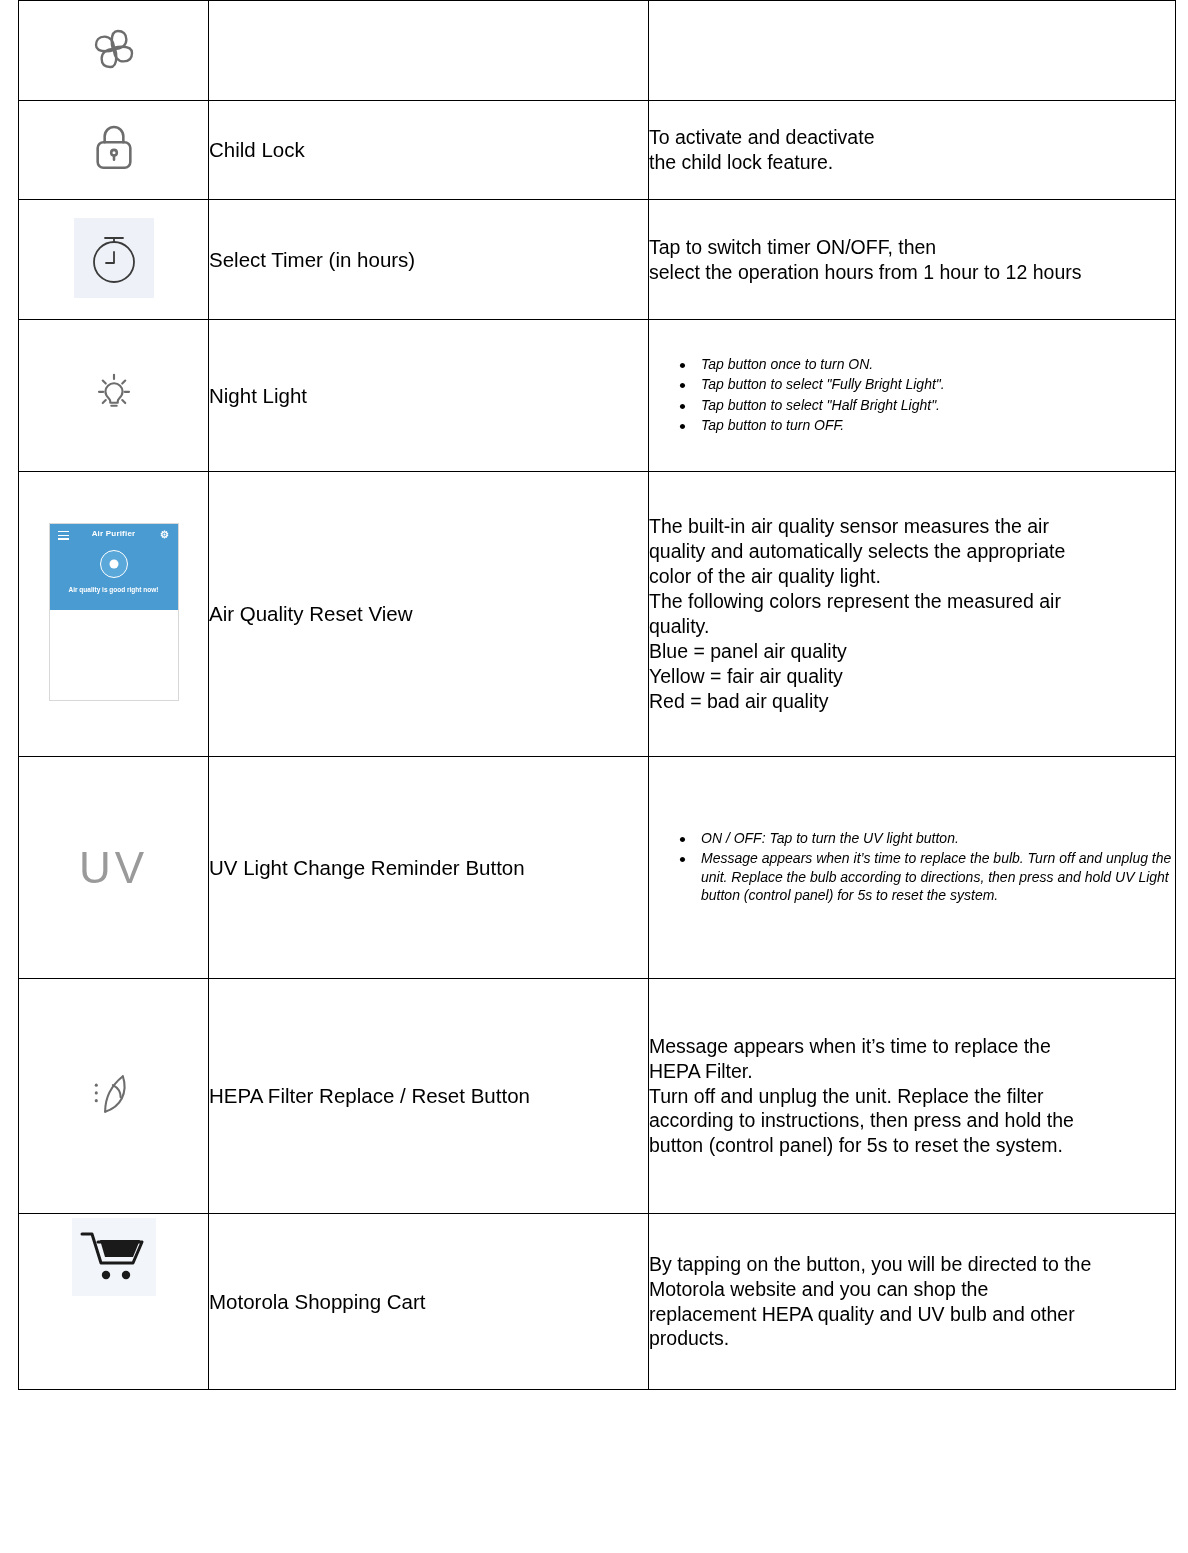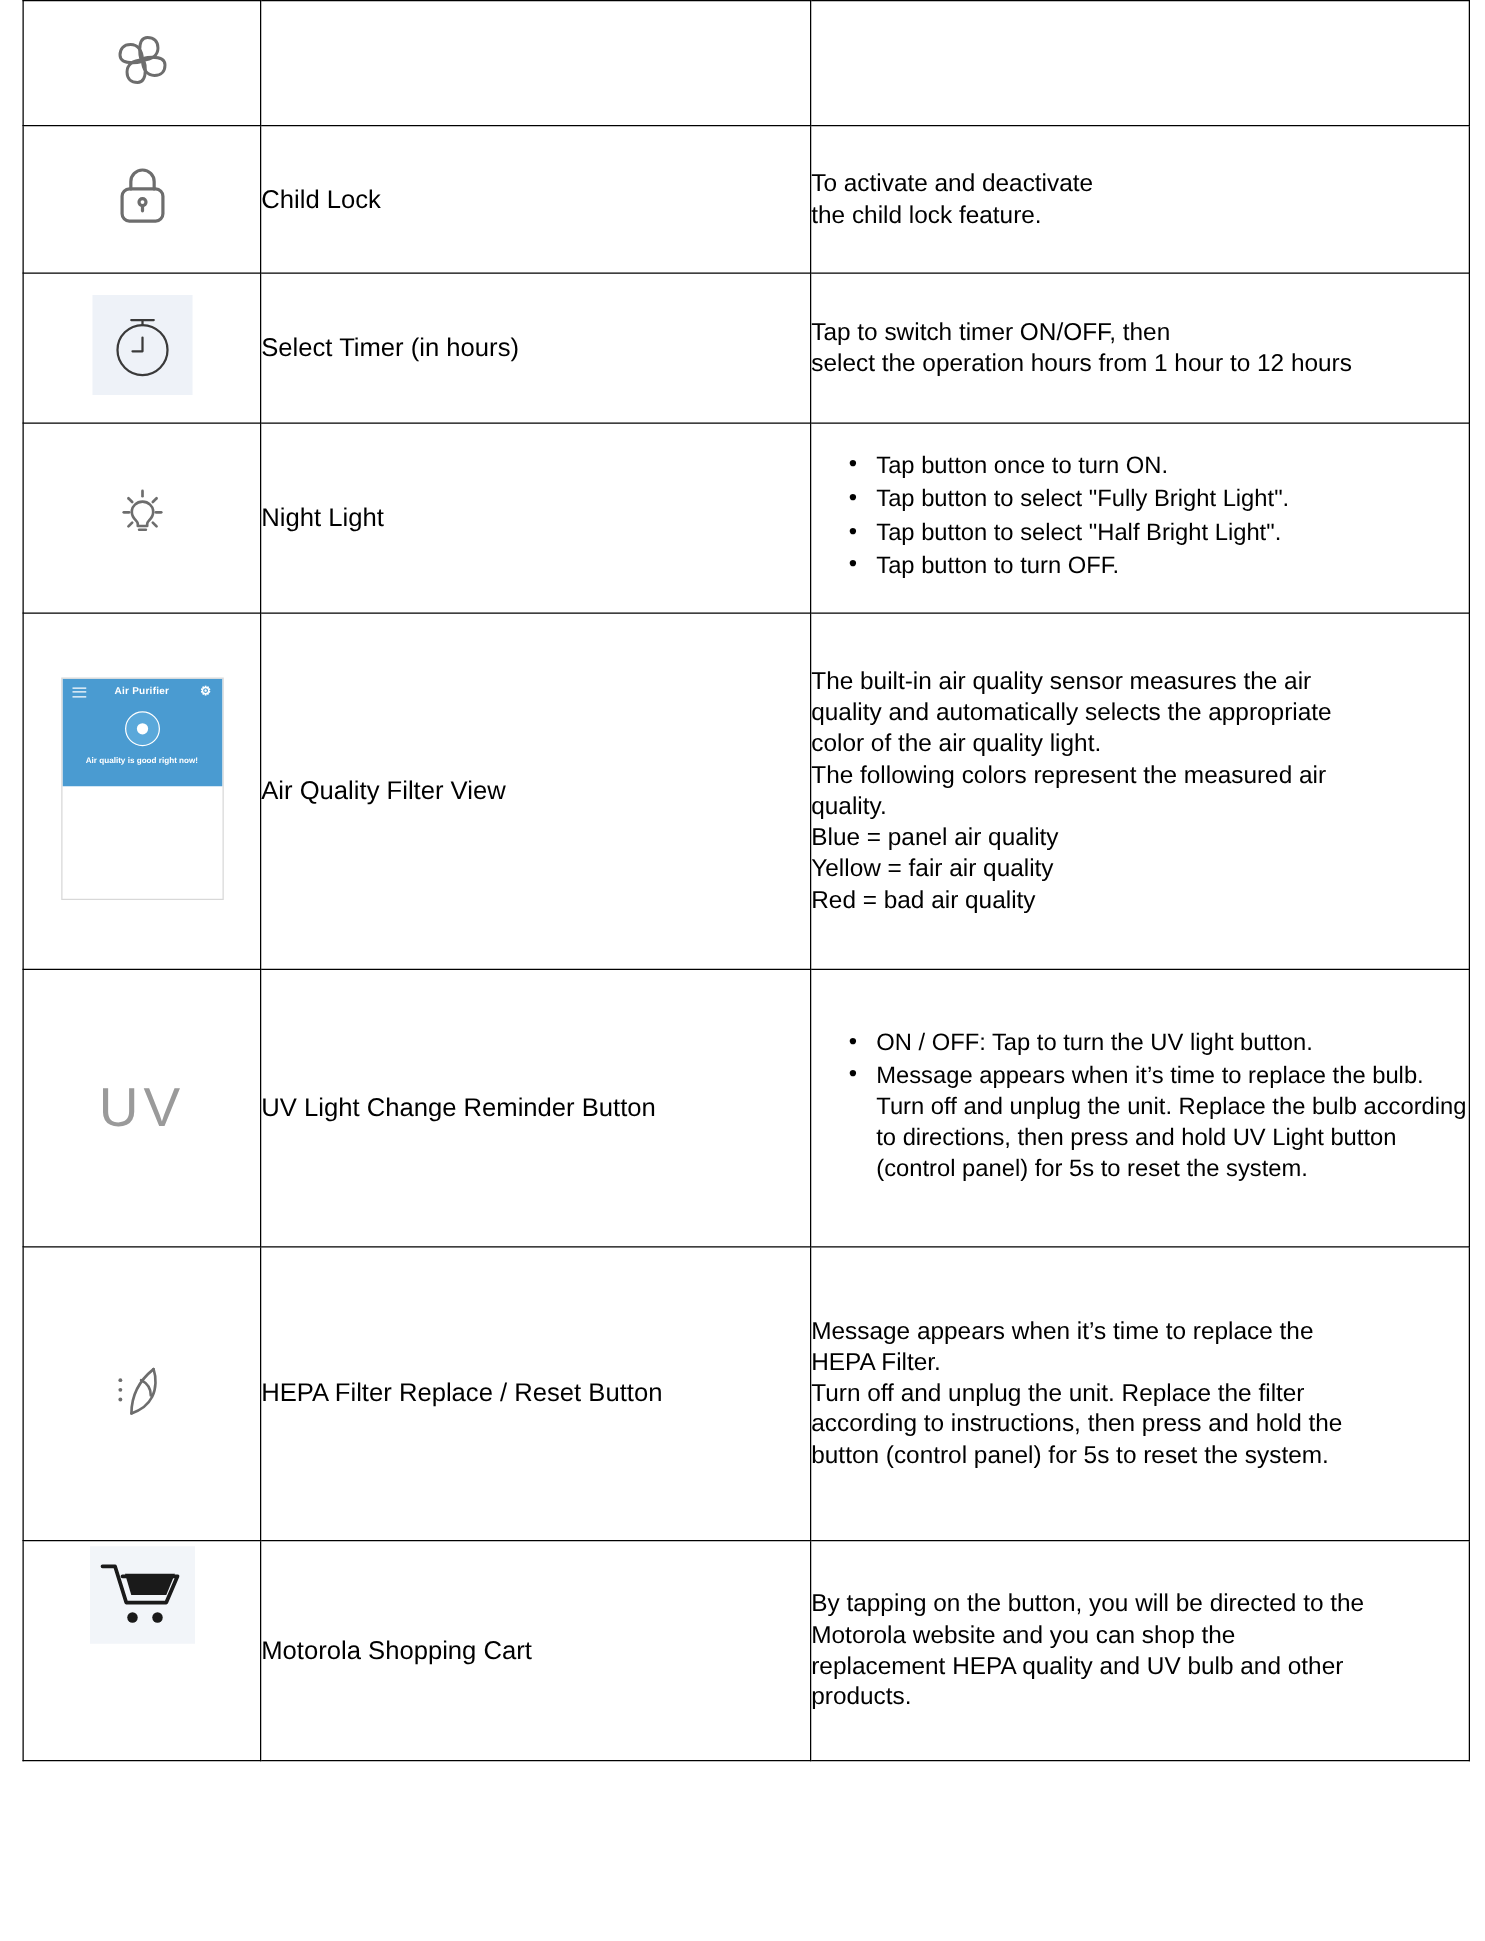--- a/index.html
+++ b/index.html
@@ -58,39 +58,40 @@
 
   ul.bullets {
     margin: 0;
     padding: 0;
     list-style: none;
   }
   ul.bullets li {
     position: relative;
     padding-left: 52px;
     margin-bottom: 2px;
-    font-size: 19px;
+    font-size: 14px;
     line-height: 1.3;
+    font-style: italic;
   }
   ul.bullets li::before {
     content: "\2022";
     position: absolute;
     left: 30px;
     top: -1px;
     font-size: 19px;
   }
 
   
   .icon-wrap {
     display: inline-block;
     line-height: 0;
   }
 
   .row-fan { height: 100px; }
-  .row-lock { height: 118px; }
+  .row-lock { height: 99px; }
   .row-timer { height: 120px; }
   .row-night { height: 152px; }
   .row-air { height: 285px; }
   .row-uv { height: 222px; }
   .row-hepa { height: 235px; }
   .row-cart { height: 176px; }
 
   .phone-thumb {
     width: 128px;
     height: 176px;
@@ -297,21 +298,21 @@
                   <i></i>
                   <i></i>
                 </span>
               <span class="phone-title">Air Purifier</span>
               <span class="phone-gear">⚙</span>
               <span class="phone-circle"></span>
               <span class="phone-sub">Air quality is good right now!</span>
             </span>
           </span>
         </td>
-        <td class="name-cell">Air Quality Filter View</td>
+        <td class="name-cell">Air Quality Reset View</td>
         <td class="desc-cell">
           <div class="desc-line">The built-in air quality sensor measures the air</div>
           <div class="desc-line">quality and automatically selects the appropriate</div>
           <div class="desc-line">color of the air quality light.</div>
           <div class="desc-line">The following colors represent the measured air</div>
           <div class="desc-line">quality.</div>
           <div class="desc-line">Blue = panel air quality</div>
           <div class="desc-line">Yellow = fair air quality</div>
           <div class="desc-line">Red = bad air quality</div>
         </td>

